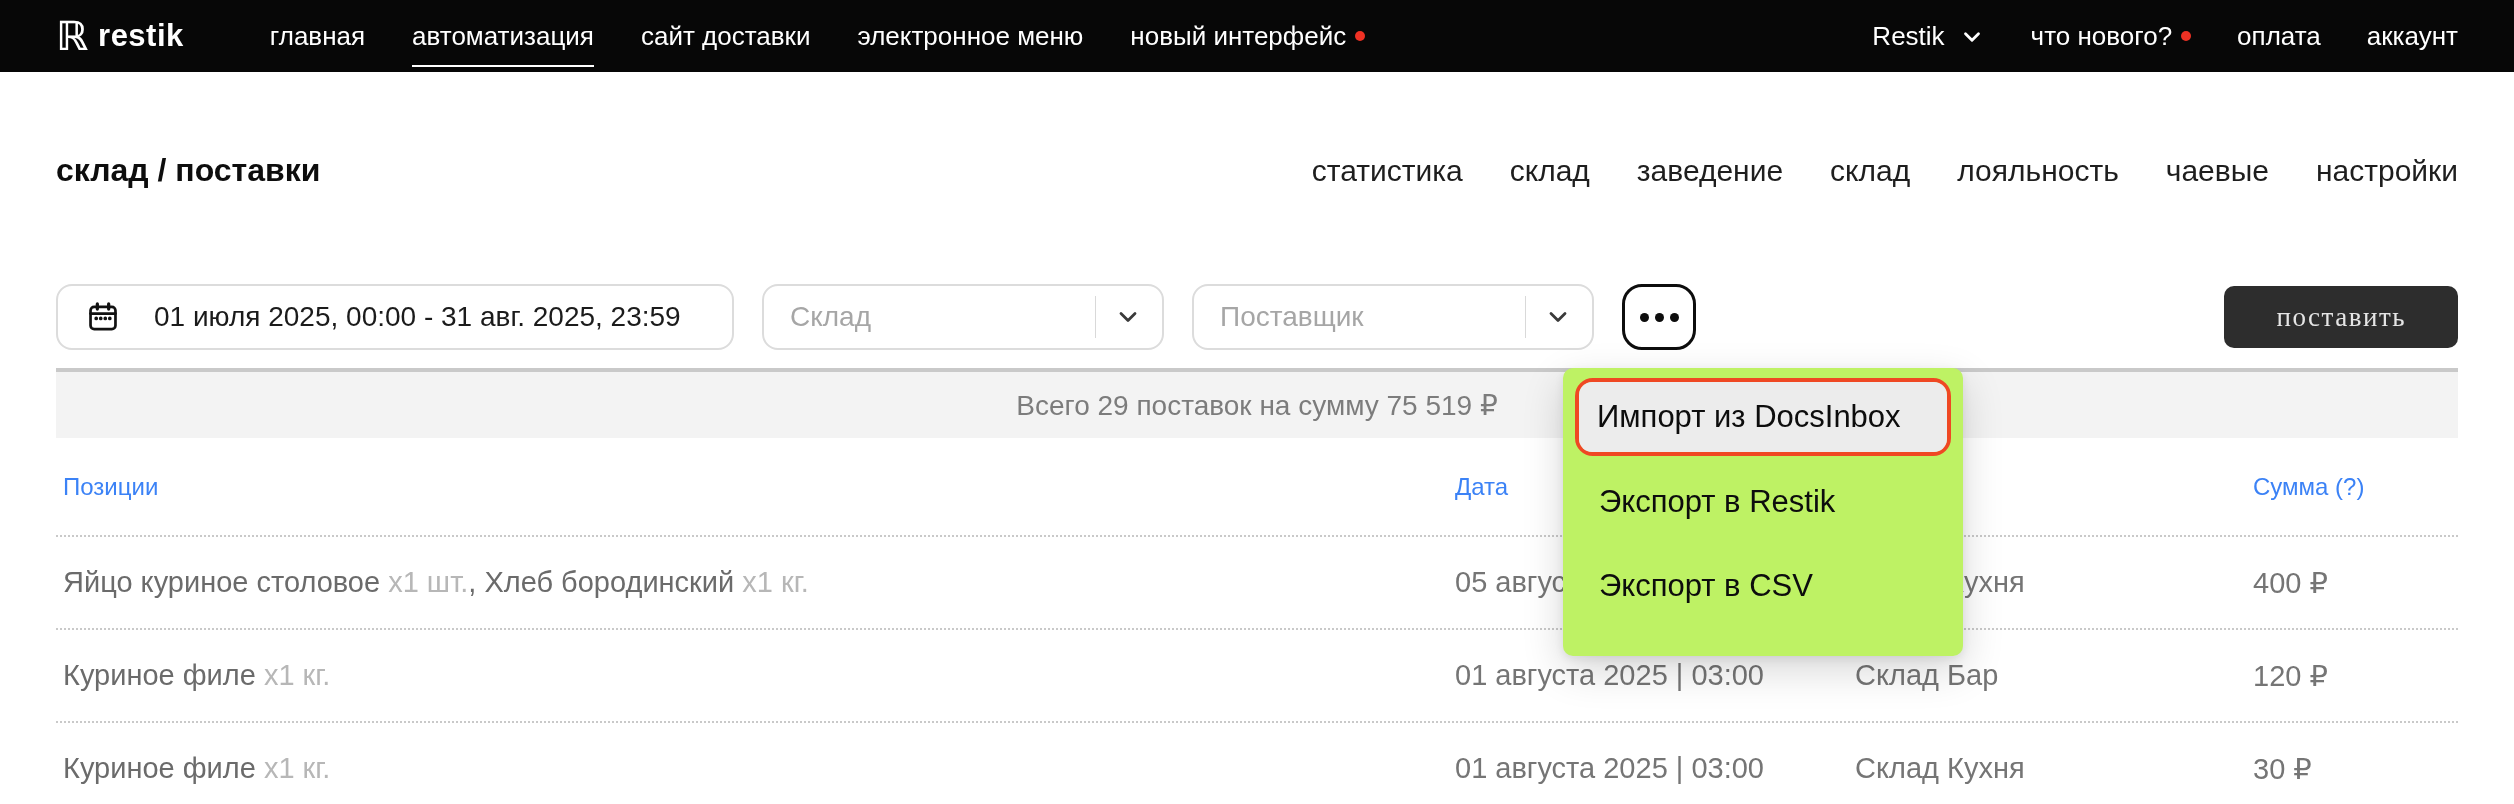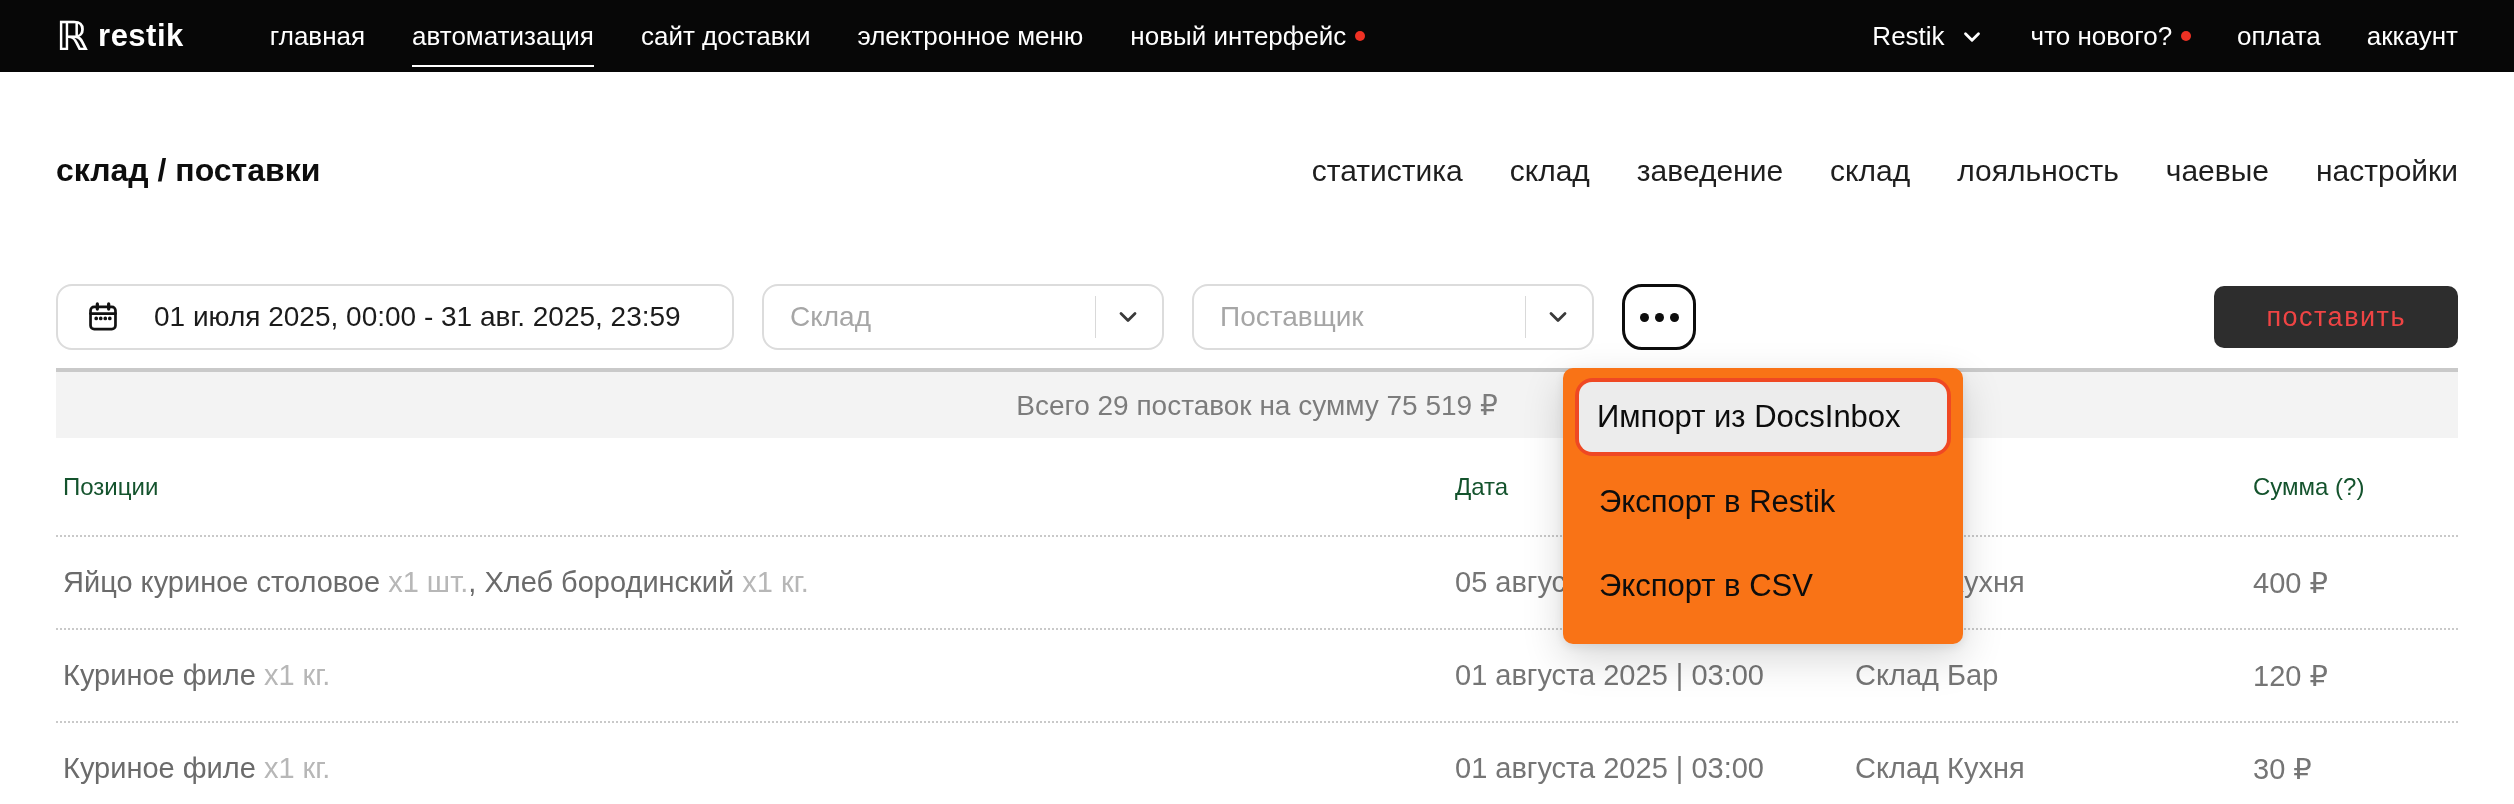--- a/index.html
+++ b/index.html
@@ -49,47 +49,47 @@
   .select-field { width: 402px; padding: 0 20px 0 26px; font-size: 28px; cursor: pointer; justify-content: space-between; }
   .select-placeholder { color: #a6a6a6; }
   .select-right { display: flex; align-items: center; gap: 18px; }
   .select-divider { width: 1px; height: 42px; background: #d9d9d9; }
   .dots-btn {
     width: 74px; height: 66px; border: 3px solid #0d0d0d; border-radius: 20px;
     background: #fff; display: flex; align-items: center; justify-content: center; gap: 6px; cursor: pointer;
   }
   .dots-btn i { width: 9px; height: 9px; border-radius: 50%; background: #0d0d0d; }
   .submit-btn {
-    margin-left: auto; background: #2d2d2d; color: #ef4444; height: 62px; border: none;
+    margin-left: auto; background: #2d2d2d; color: #e5e5e5; height: 62px; border: none;
     border-radius: 10px; padding: 0 52px; font-size: 27px; letter-spacing: 1.5px;
     display: flex; align-items: center; cursor: pointer;
-    font-family: Liberation Sans, sans-serif;
+    font-family: Liberation Serif, serif;
   }
 
   
   .summary {
     margin-top: 18px; height: 70px; background: #f3f3f3; border-top: 4px solid #c9c9c9;
     display: flex; align-items: center; justify-content: center;
     font-size: 28px; color: #7c7c7c;
   }
 
   
   .thead, .trow {
     display: grid; grid-template-columns: 1392px 400px 398px 1fr;
     padding-left: 7px; align-items: center;
   }
-  .thead { height: 99px; font-size: 24px; color: #14532d; border-bottom: 2px dotted #c9c9c9; }
+  .thead { height: 99px; font-size: 24px; color: #3b82f6; border-bottom: 2px dotted #c9c9c9; }
   .trow { height: 93px; font-size: 29px; color: #757575; border-bottom: 2px dotted #c9c9c9; cursor: pointer; }
   .pos-name { color: #6b6b6b; }
   .pos-qty { color: #b7b7b7; }
 
   
   .menu-popup {
     position: absolute; left: 1563px; top: 368px; width: 400px; z-index: 20;
-    background: #f97316; border-radius: 10px; padding: 10px 12px 16px;
+    background: #bef264; border-radius: 10px; padding: 10px 12px 28px;
     box-shadow: 0 14px 42px rgba(0,0,0,.16), 0 3px 10px rgba(0,0,0,.08);
   }
   .menu-ring { border: 4px solid #ef4823; border-radius: 18px; margin-bottom: 4px; }
   .menu-item {
     height: 84px; display: flex; align-items: center; padding-left: 24px;
     font-size: 31px; color: #0d0d0d; cursor: pointer; white-space: nowrap;
   }
   .menu-item.highlight { background: #ececec; border-radius: 13px; height: 70px; padding-left: 18px; }
 </style>
 </head>

